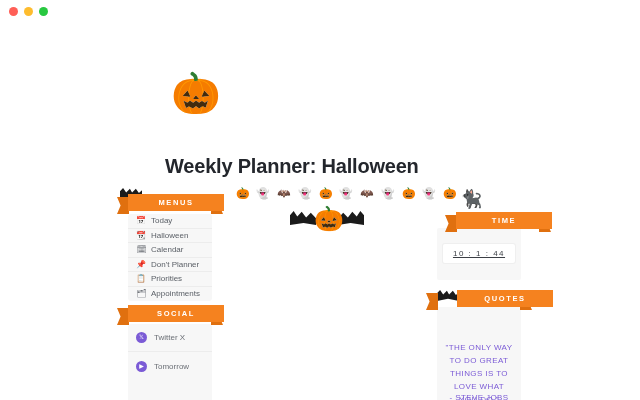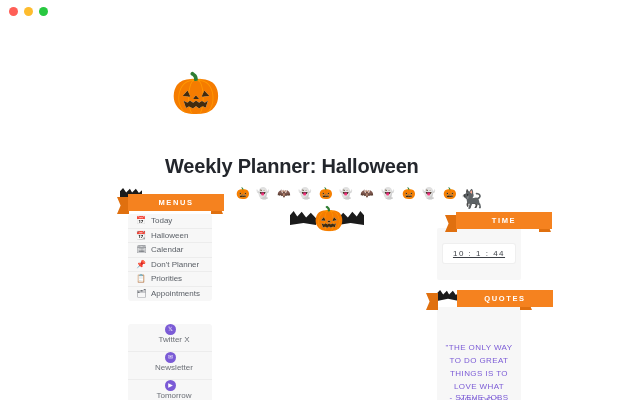--- a/index.html
+++ b/index.html
@@ -167,21 +167,20 @@
   
   .social-item {
     display: flex;
     align-items: center;
     height: 28px;
     padding-left: 8px;
     box-sizing: border-box;
     font-size: 8px;
     color: #6b6f76;
     border-bottom: 1px solid #ececec;
-    flex-direction: column;
   }
   .social-item:last-child { border-bottom: none; }
   .social-badge {
     width: 11px;
     height: 11px;
     border-radius: 50%;
     background: #7b5bd6;
     color: #ffffff;
     font-size: 6px;
     line-height: 11px;
@@ -308,32 +307,31 @@
         <span class="mi-icon">📋</span>
         <span class="mi-label">Priorities</span>
       </div>
       <div class="menu-item">
         <span class="mi-icon">🗂</span>
         <span class="mi-label">Appointments</span>
       </div>
     </div>
   </div>
 
+  <div class="banner-wrap" style="left:128px; top:283px;">
+    <div class="banner" style="left:0; top:0;">SOCIAL</div>
+  </div>
 
   <div class="card" id="social-card" style="left:128px; top:302px; width:84px; height:86px;">
     <div class="menu-list">
       <div class="social-item">
         <span class="social-badge">𝕏</span>
         <span>Twitter X</span>
       </div>
       <div class="social-item">
-        <span class="social-badge">✉</span>
-        <span>Newsletter</span>
-      </div>
-      <div class="social-item">
         <span class="social-badge">▶</span>
         <span>Tomorrow</span>
       </div>
     </div>
   </div>
 
   <div id="cat-icon">🐈‍⬛</div>
 
   <div class="banner-wrap" style="left:437px; top:190px;margin-left:19px;">
     <div class="banner" style="left:0; top:0;">TIME</div>

